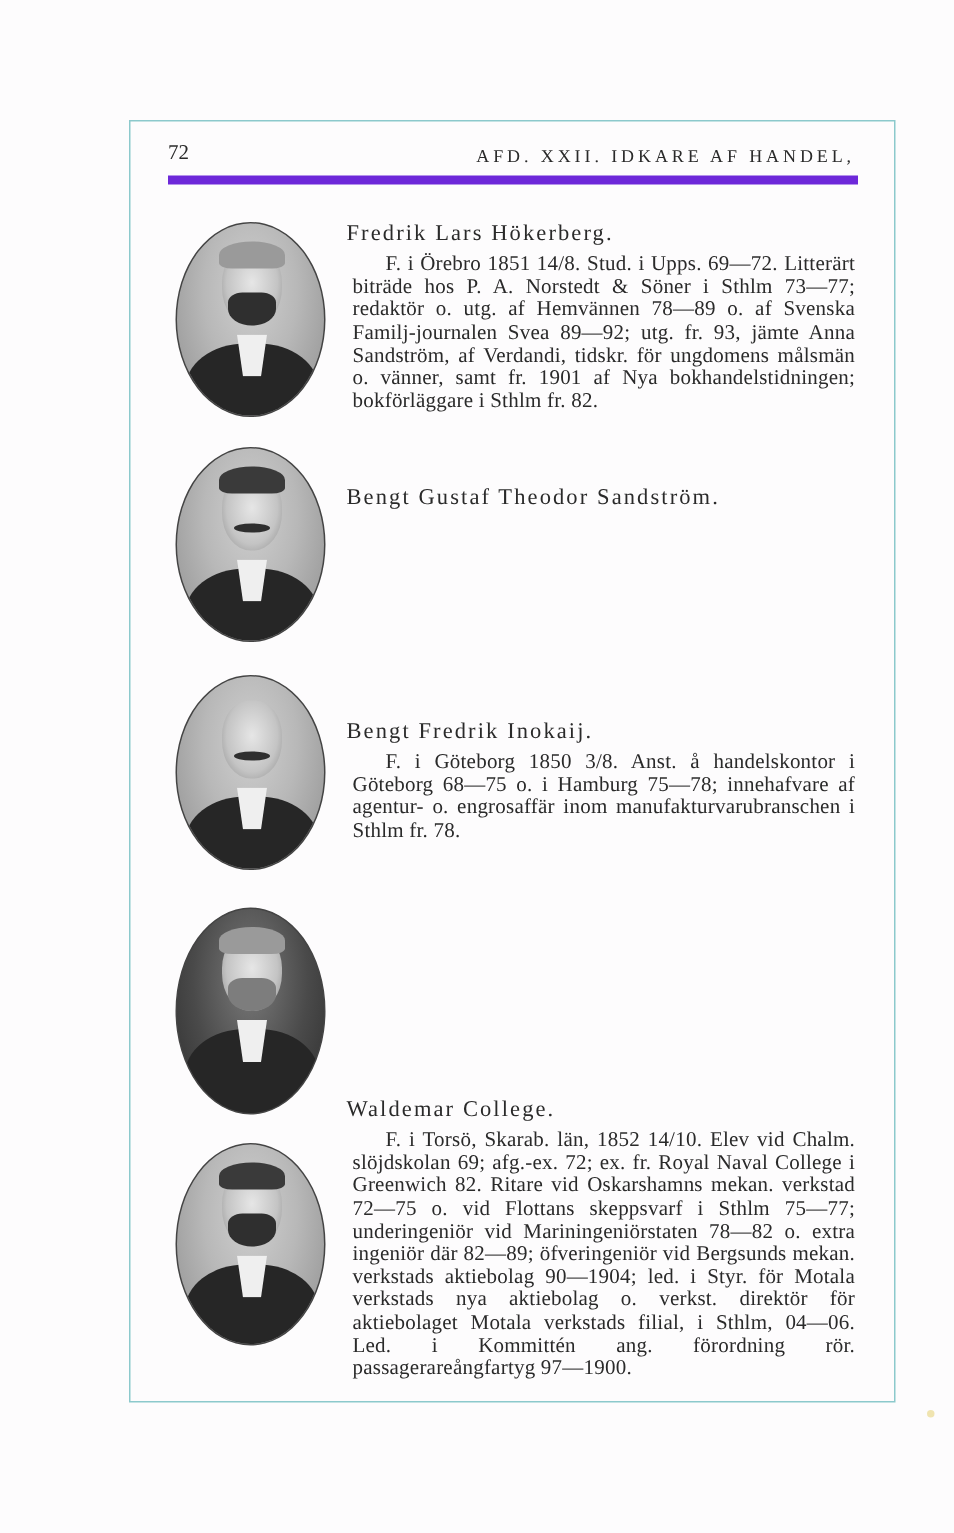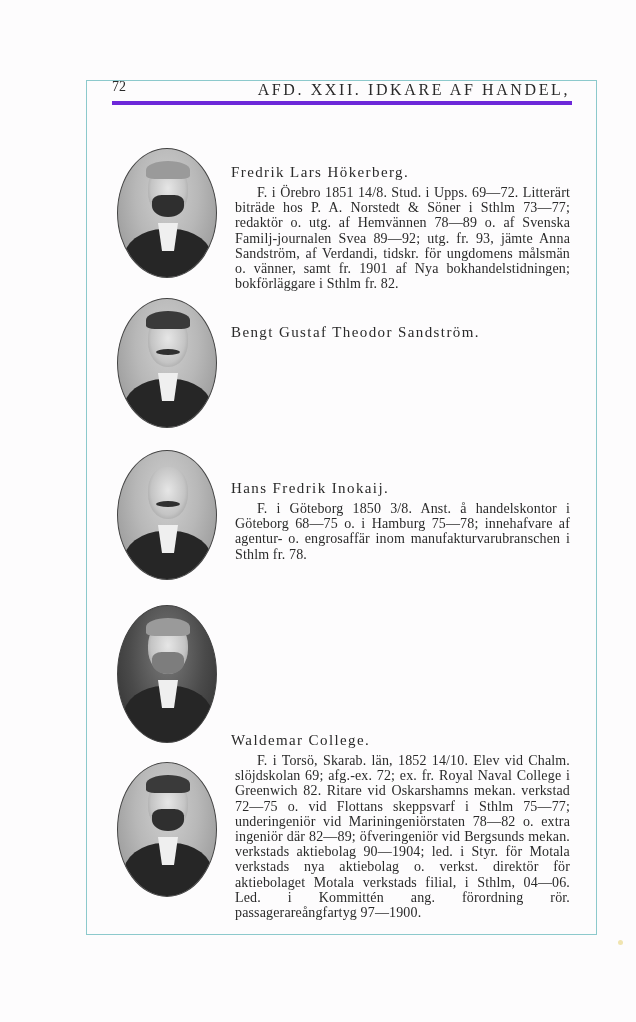--- a/index.html
+++ b/index.html
@@ -5,27 +5,27 @@
   html, body { margin: 0; padding: 0; }
   body {
     width: 636px; height: 1022px; background: #fdfcfd; position: relative; overflow: hidden;
     font-family: "DejaVu Serif", "Liberation Serif", serif; color: #2a2a2a;
   }
   .frame {
     position: absolute; left: 86px; top: 80px; width: 511px; height: 855px;
     border: 1px solid #8cc9cc; box-sizing: border-box;
   }
   .header {
-    position: absolute; left: 112px; top: 79px; width: 460px; height: 22px;
-    border-bottom: 4px solid #6d28d9;
+    position: absolute; left: 112px; top: 95px; width: 460px; height: 22px;
+    border-bottom: 6px solid #6d28d9;
     text-decoration: underline;
   }
   .page-num { position: absolute; left: 0; top: 0; font-size: 14px; font-family: "Liberation Serif", serif; }
   .running-head {
-    position: absolute; right: 2px; top: 2px; font-size: 16px; letter-spacing: 2.6px;
+    position: absolute; right: 2px; top: 2px; font-size: 12px; letter-spacing: 2.6px;
     font-family: "Liberation Serif", serif;
   }
   .entry { position: absolute; left: 112px; width: 470px; }
   .portrait {
     position: absolute; left: 5px; width: 100px; height: 130px; border-radius: 50%;
     background: radial-gradient(ellipse at 50% 35%, #cfcfcf 0%, #b8b8b8 45%, #8f8f8f 100%);
     border: 1px solid #444; overflow: hidden; box-sizing: border-box;
   }
   .portrait.dark { background: radial-gradient(ellipse at 50% 35%, #7a7a7a 0%, #4a4a4a 55%, #2e2e2e 100%); }
   .portrait .head {
@@ -73,21 +73,21 @@
 </div>
 
 <div class="entry" style="top:148px;">
   <div class="portrait" style="top:0;">
     <div class="body"></div>
       <div class="collar"></div>
       <div class="head"></div>
       <div class="hair grey"></div>
       <div class="beard"></div>
   </div>
-  <div class="text" style="top:16px;">
+  <div class="text" style="top:0;">
     <p class="name">Fredrik Lars Hökerberg.</p>
     <p class="bio">F. i Örebro 1851 14/8. Stud. i Upps. 69—72. Litterärt biträde hos P. A. Norstedt &amp; Söner i Sthlm 73—77; redaktör o. utg. af Hemvännen 78—89 o. af Svenska Familj-journalen Svea 89—92; utg. fr. 93, jämte Anna Sandström, af Verdandi, tidskr. för ungdomens målsmän o. vänner, samt fr. 1901 af Nya bokhandelstidningen; bokförläggare i Sthlm fr. 82.</p>
   </div>
 </div>
 
 <div class="entry" style="top:298px;">
   <div class="portrait" style="top:0;">
     <div class="body"></div>
       <div class="collar"></div>
       <div class="head"></div>
@@ -100,21 +100,21 @@
 </div>
 
 <div class="entry" style="top:450px;">
   <div class="portrait" style="top:0;">
     <div class="body"></div>
       <div class="collar"></div>
       <div class="head"></div>
       <div class="moustache"></div>
   </div>
   <div class="text" style="top:30px;">
-    <p class="name">Hans Fredrik Inokaij.</p>
+    <p class="name">Bengt Fredrik Inokaij.</p>
     <p class="bio">F. i Göteborg 1850 3/8. Anst. å handelskontor i Göteborg 68—75 o. i Hamburg 75—78; innehafvare af agentur- o. engrosaffär inom manufakturvarubranschen i Sthlm fr. 78.</p>
   </div>
 </div>
 
 <div class="entry" style="top:605px;">
   <div class="portrait dark" style="top:0; height:138px;">
     <div class="body"></div>
       <div class="collar"></div>
       <div class="head"></div>
       <div class="hair grey"></div>

